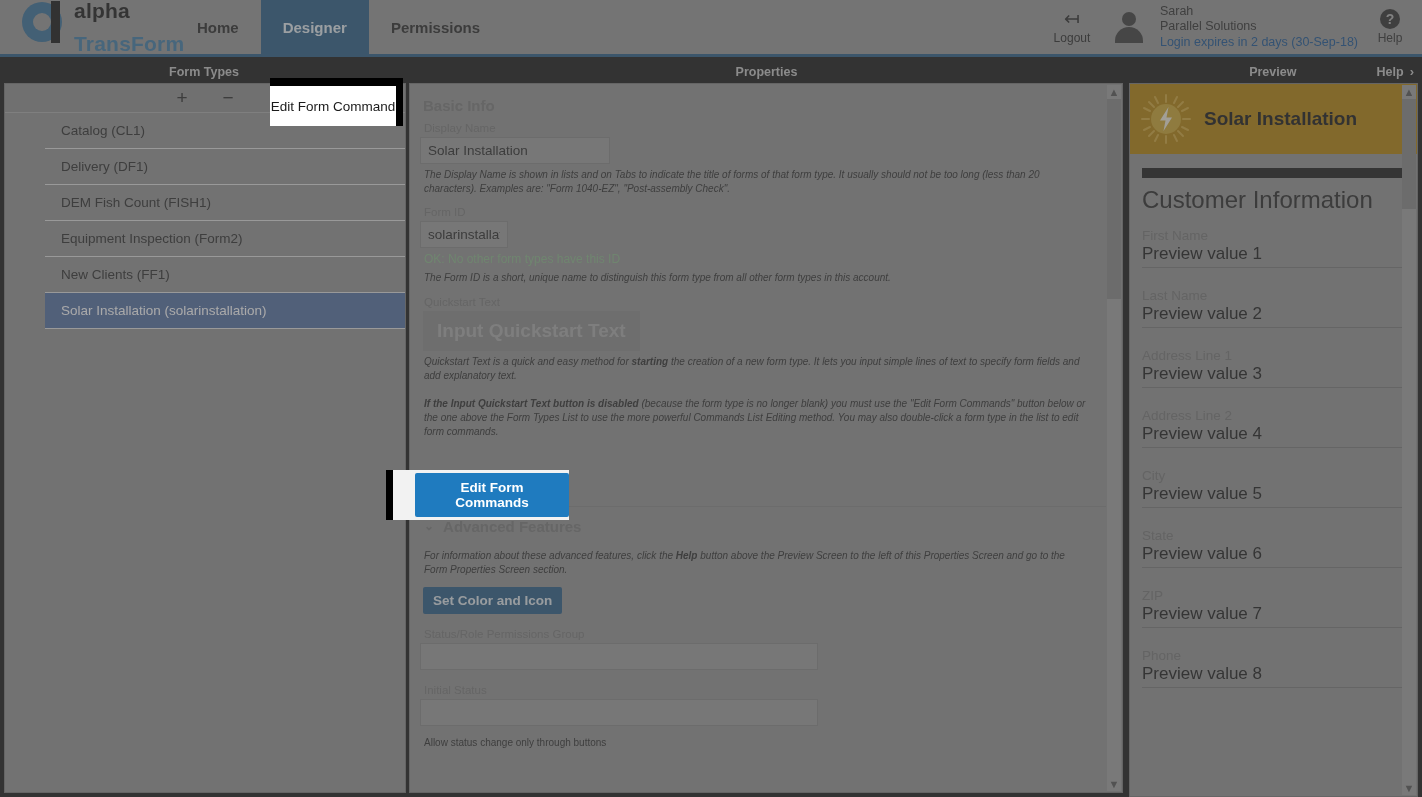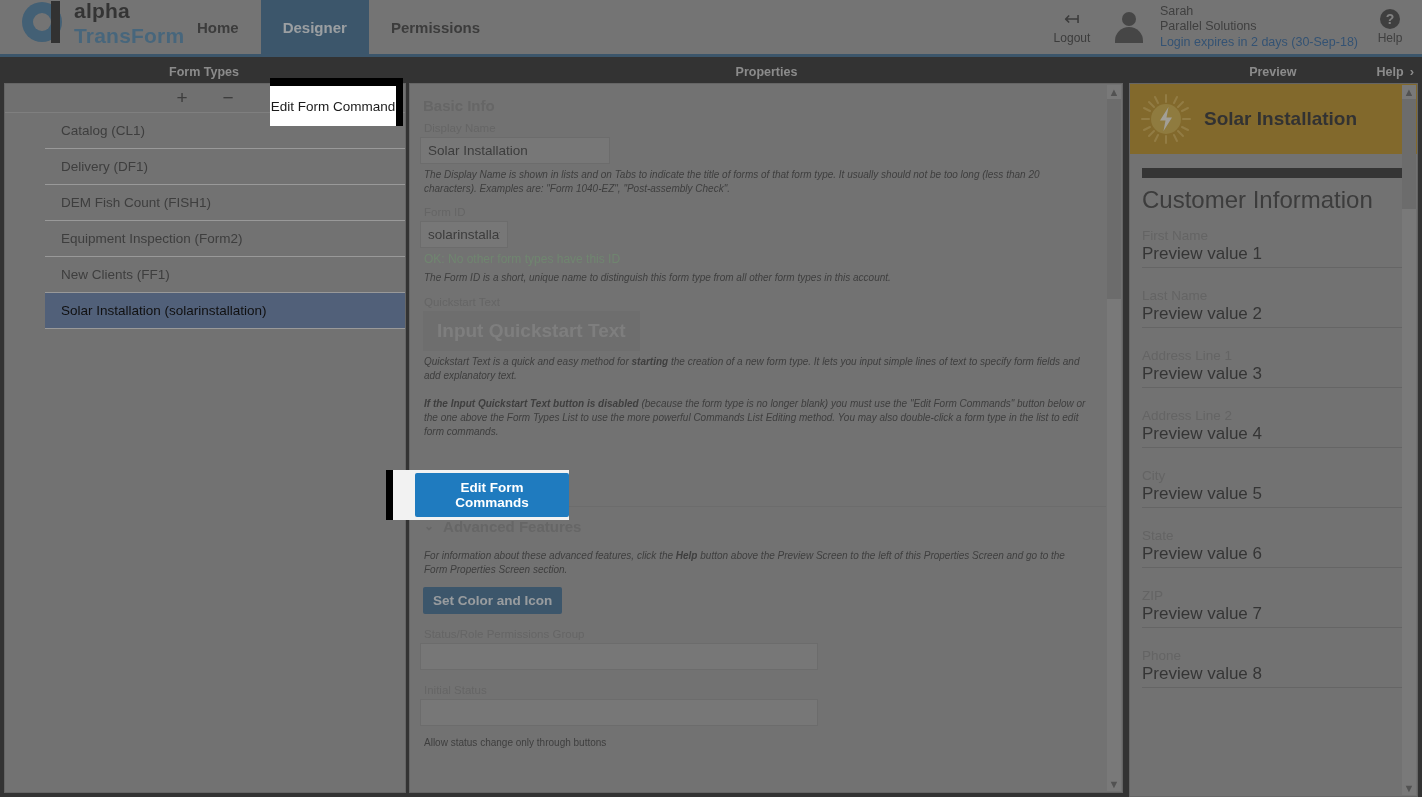--- a/index.html
+++ b/index.html
@@ -28,21 +28,21 @@
   .brand-logo .hole {
     position: absolute; left: 11px; top: 13px; width: 18px; height: 18px;
     border-radius: 50%; background: #a7a7a7;
   }
   .brand-logo .bar {
     position: absolute; left: 29px; top: 1px; width: 9px; height: 42px;
     background: #3a3a3a;
   }
   .brand-text { margin-left: 8px; line-height: 1.0; }
   .brand-text .l1 { font-size: 21px; font-weight: bold; color: #3d3d3d; letter-spacing: .2px;}
-  .brand-text .l2 { font-size: 21px; font-weight: bold; color: #5d90b4; letter-spacing: .2px; margin-top: 4px;}
+  .brand-text .l2 { font-size: 21px; font-weight: bold; color: #5d90b4; letter-spacing: .2px; margin-top: 12px;}
 
   .navtabs { display: flex; align-items: stretch; }
   .navtab {
     display: flex; align-items: center; padding: 0 22px;
     font-size: 15px; font-weight: bold; color: #4a4a4a;
     cursor: pointer; white-space: nowrap;
   }
   .navtab.active { background: #4a7598; color: #e8eef3; }
 
   .userbox {
@@ -95,21 +95,21 @@
   .ft-toolbar .tbtn {
     font-size: 19px; color: #4c4c4c; cursor: pointer; line-height: 18px;
     width: 22px; text-align: center;
   }
   .ft-list { }
   .ft-item {
     height: 36px; display: flex; align-items: center;
     padding-left: 16px; font-size: 13.5px; color: #4d4d4d;
     border-bottom: 1px solid #e5e5e5; cursor: pointer; margin-left: 40px;
   }
-  .ft-item.selected { background: #6d85b0; color: #000000; text-align: right; }
+  .ft-item.selected { background: #6d85b0; color: #ffffff; text-align: right; }
 
   
   .properties {
     position: absolute; left: 409px; top: 83px; width: 714px; height: 710px;
     background: #a3a3a3; border: 1px solid #8e8e8e; overflow: hidden;
   }
   .prop-inner { padding: 10px 16px 0 10px; }
   .sect-title { font-size: 15px; font-weight: bold; color: #8f8f8f; padding: 3px 0 8px 3px; }
   .flabel { font-size: 11.5px; color: #8e8e8e; padding: 0 0 3px 4px; }
   .finput {

